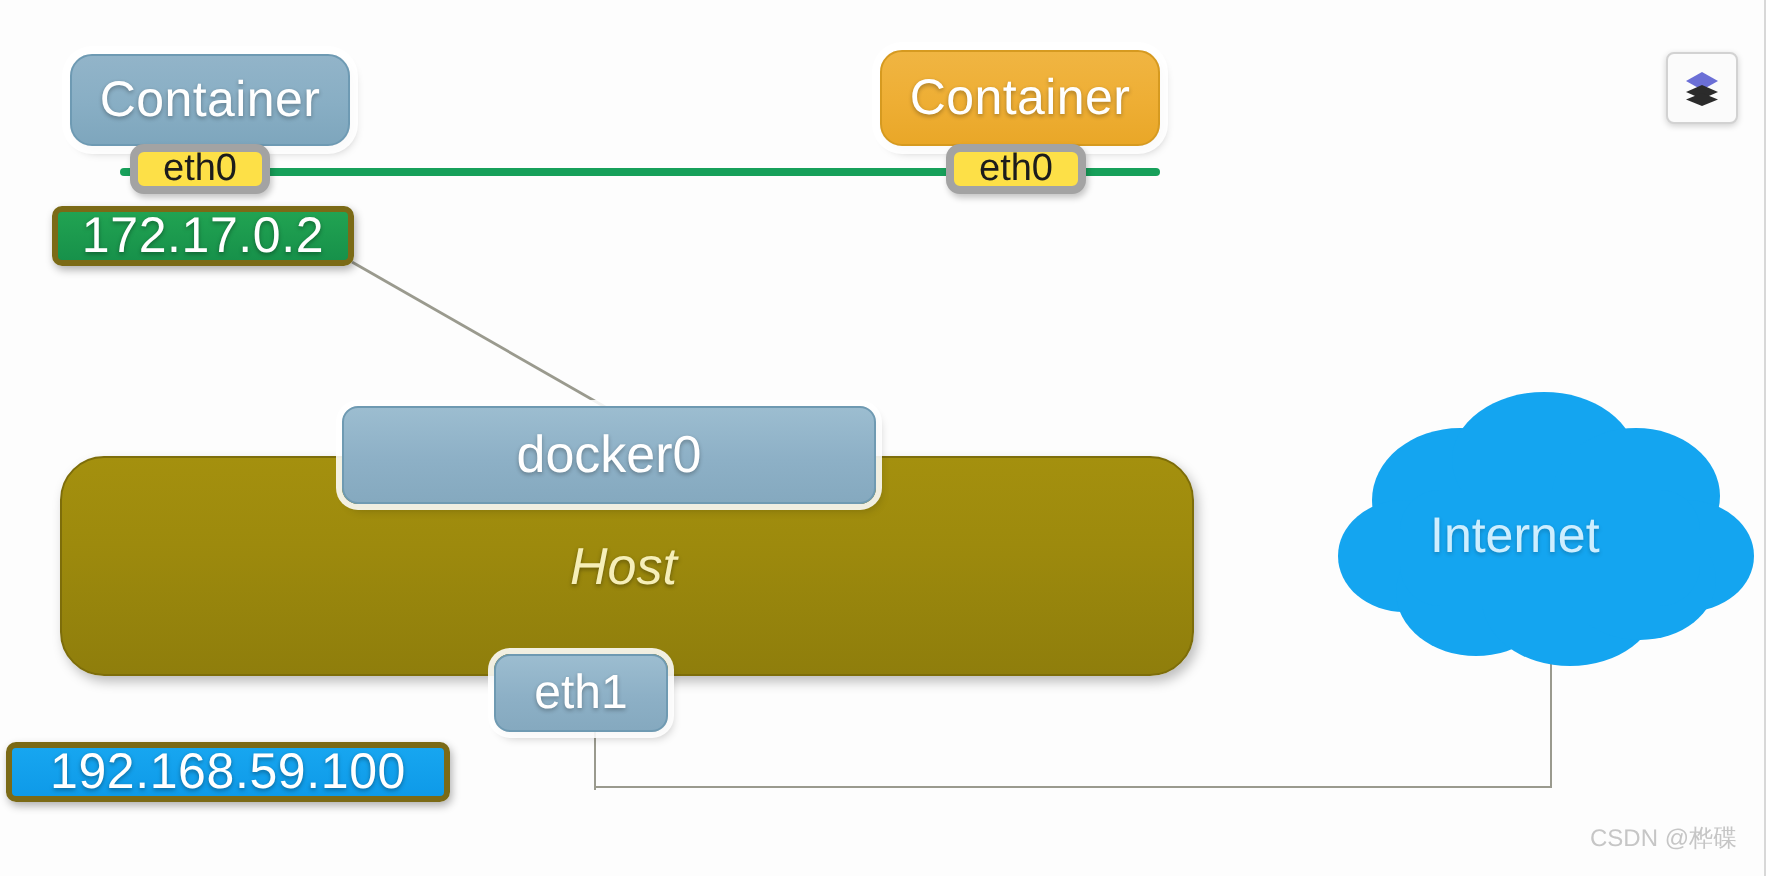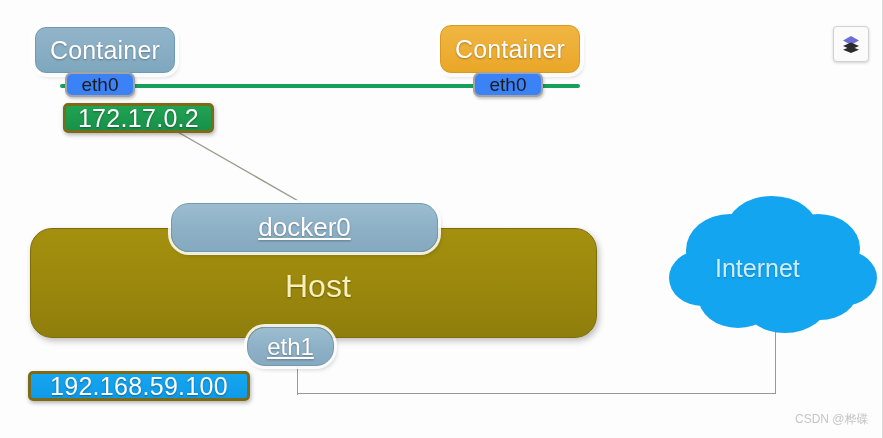--- a/index.html
+++ b/index.html
@@ -41,63 +41,63 @@
     border: 1px solid #6e9ab3;
   }
   .container-amber {
     background: linear-gradient(180deg,#f0b542 0%,#eeae34 55%,#e9a728 100%);
     border: 1px solid #d69a20;
   }
 
   
   .eth-pill {
     border-radius: 7px;
-    background: #3b82f6;
-    border: 2px solid #a3a3a3;
+    background: #fde047;
+    border: 4px solid #a3a3a3;
     color: #1c1c1c;
     font-size: 19px;
     box-shadow: 1px 2px 3px rgba(0,0,0,.22);
   }
 
   
   .ip-chip {
     border-radius: 5px;
     color: #ffffff;
     font-size: 25px;
     letter-spacing: .3px;
     text-shadow: 0 1px 2px rgba(0,0,0,.35);
     border: 3px solid #7b6a16;
     box-shadow: 1px 2px 4px rgba(0,0,0,.30);
   }
-  .ip-green { background: linear-gradient(180deg,#21a352 0%,#17914a 100%); margin-left: 37px; }
+  .ip-green { background: linear-gradient(180deg,#21a352 0%,#17914a 100%); }
   .ip-blue  { background: linear-gradient(180deg,#17a6f0 0%,#0e9ae8 100%); }
 
   
   .host-box {
     border-radius: 22px;
     background: linear-gradient(180deg,#a4900e 0%,#9d8a0d 40%,#8f7e0c 100%);
     border: 1px solid #7d6d0a;
     box-shadow: 2px 3px 6px rgba(0,0,0,.25);
   }
   .host-label {
     position: absolute;
-    font-size: 32px;
+    font-size: 26px;
     color: #f6efb8;
     text-shadow: 0 1px 2px rgba(0,0,0,.35);
+    font-style: italic;
   }
 
   
   .nic-box {
-    border-radius: 18px;
+    border-radius: 8px;
     background: linear-gradient(180deg,#9cbdd0 0%,#8db0c6 55%,#85a9bf 100%);
     border: 1px solid #6f9ab2;
     color: #ffffff;
     text-shadow: 0 1px 2px rgba(0,0,0,.30);
     box-shadow: 0 0 0 3px rgba(255,255,255,.88), 2px 3px 5px rgba(0,0,0,.22);
-    text-decoration: underline;
   }
   .nic-docker0 { font-size: 26px; }
   .nic-eth1    { font-size: 24px; }
 
   
   .link {
     position: absolute;
     background: #9a9a8e;
   }
   .link-green {
@@ -170,21 +170,21 @@
 
   <div class="node nic-box nic-eth1" style="left:247px; top:327px; width:87px; height:39px;">eth1</div>
 
   <div class="node container-box container-blue" style="left:35px; top:27px; width:140px; height:46px;">Container</div>
   <div class="node eth-pill" style="left:65px; top:72px; width:70px; height:25px;">eth0</div>
 
   <div class="node container-box container-amber" style="left:440px; top:25px; width:140px; height:48px;">Container</div>
   <div class="node eth-pill" style="left:473px; top:72px; width:70px; height:25px;">eth0</div>
 
   <div class="node ip-chip ip-green" style="left:26px; top:103px; width:151px; height:30px;">172.17.0.2</div>
-  <div class="node ip-chip ip-blue" style="left:28px; top:371px; width:222px; height:30px;">192.168.59.100</div>
+  <div class="node ip-chip ip-blue" style="left:3px; top:371px; width:222px; height:30px;">192.168.59.100</div>
 
   <div class="cloud-wrap" style="left:660px; top:190px; width:230px; height:150px;">
     <svg width="230" height="150" viewBox="0 0 230 150">
       <g fill="#14a5f0">
         <ellipse cx="70" cy="60" rx="44" ry="36"></ellipse>
         <ellipse cx="112" cy="40" rx="46" ry="34"></ellipse>
         <ellipse cx="158" cy="58" rx="42" ry="34"></ellipse>
         <ellipse cx="42" cy="88" rx="33" ry="28"></ellipse>
         <ellipse cx="183" cy="88" rx="34" ry="28"></ellipse>
         <ellipse cx="78" cy="106" rx="40" ry="32"></ellipse>

